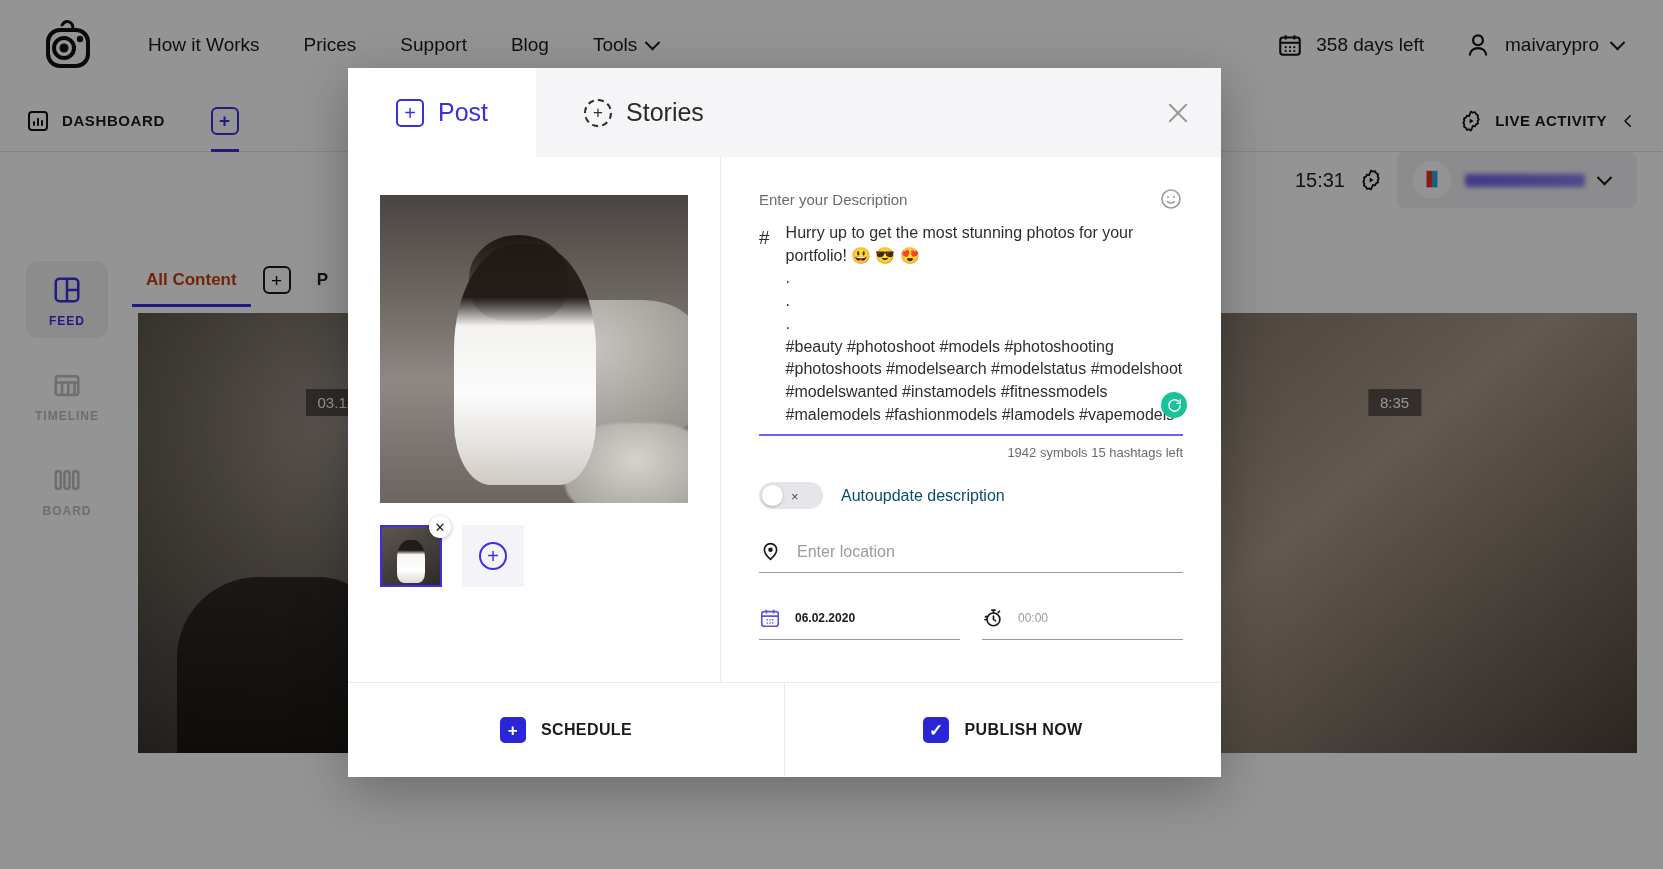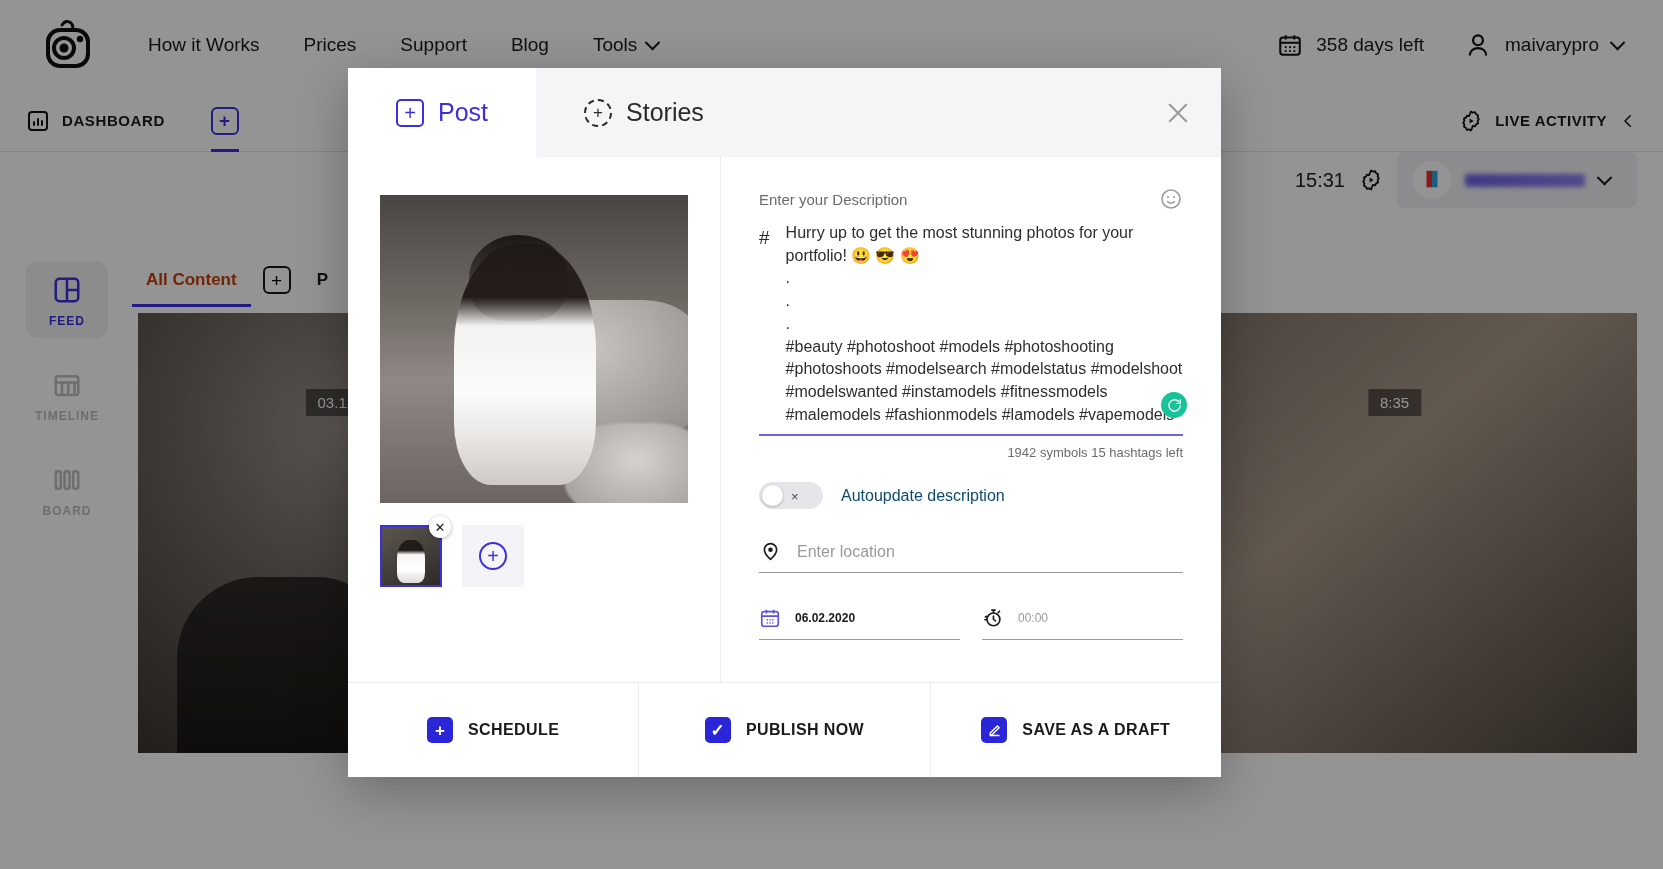--- a/index.html
+++ b/index.html
@@ -565,23 +565,15 @@
 
     <div class="modal-foot">
       <div class="foot-btn">
         <span class="sq-icon">+</span>
         <span>SCHEDULE</span>
       </div>
       <div class="foot-btn">
         <span class="sq-icon">✓</span>
         <span>PUBLISH NOW</span>
       </div>
-      <div class="foot-btn">
-        <span class="sq-icon">
-          <svg viewBox="0 0 24 24" width="17" height="17" fill="none" stroke="#fff" stroke-width="2">
-            <path d="M5 19h14M6 15.5L16 5.5l2.5 2.5L8.5 18H6z" stroke-linejoin="round"></path>
-          </svg>
-        </span>
-        <span>SAVE AS A DRAFT</span>
-      </div>
     </div>
   </div>
 </div>
 
 </body></html>

